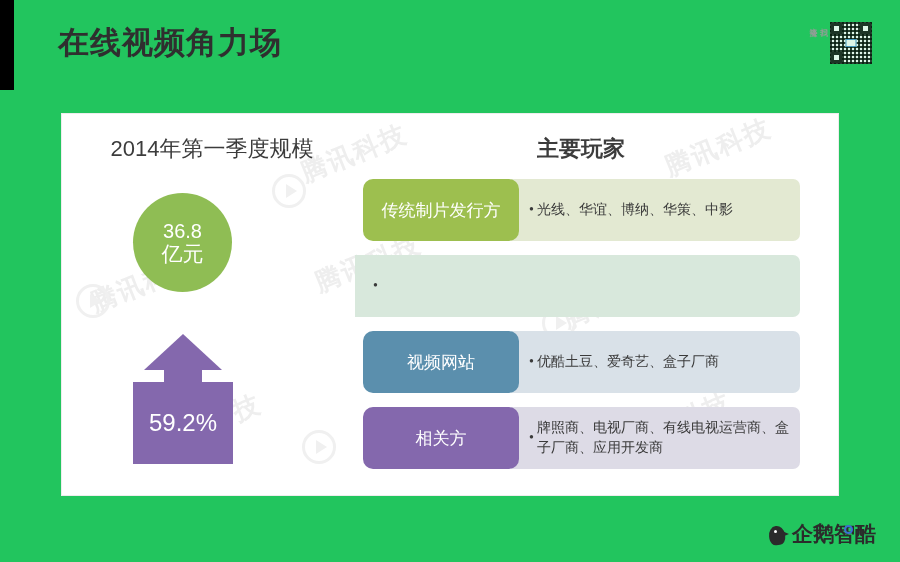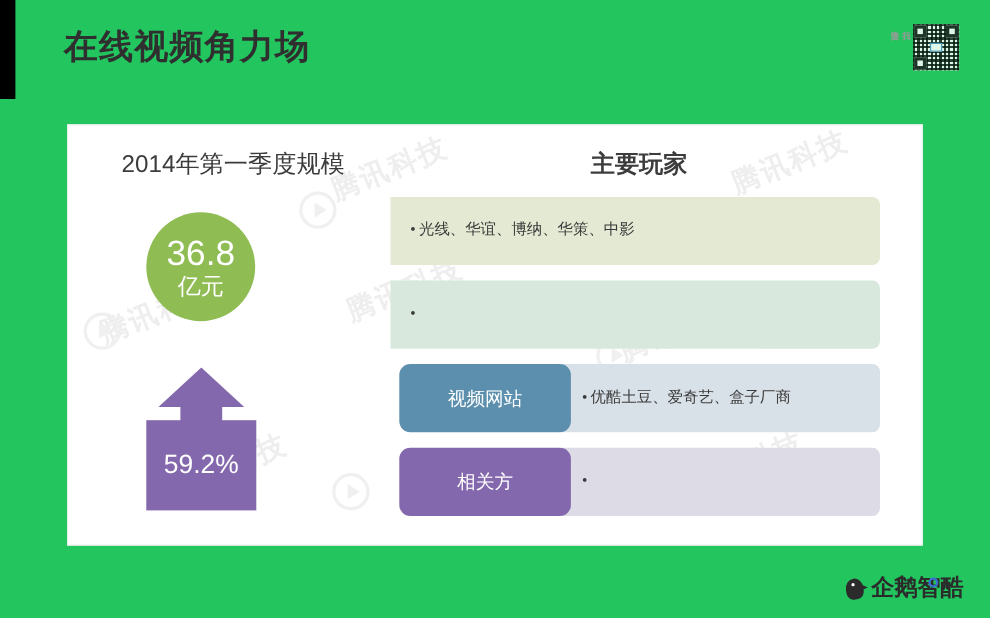--- a/index.html
+++ b/index.html
@@ -173,21 +173,21 @@
     border-radius: 50%;
     background: #8fbd54;
     color: #ffffff;
     display: flex;
     flex-direction: column;
     align-items: center;
     justify-content: center;
     line-height: 1.12;
   }
   .circle-metric .big {
-    font-size: 32px;
+    font-size: 20px;
   }
   .circle-metric .unit {
     font-size: 21px;
   }
   .arrow-metric {
     position: absolute;
     left: 71px;
     top: 220px;
     width: 100px;
     height: 130px;
@@ -378,20 +378,21 @@
         <div class="arrow-body">59.2%</div>
       </div>
     </div>
 
     <div class="right-col">
       <div class="col-head" style="width:calc(100% - 38px); font-weight:bold;">主要玩家</div>
 
       <div class="rows">
 
         <div class="row">
+          <div class="row-badge" style="background:#9dbf4f;">传统制片发行方</div>
           <div class="row-body" style="background:#e3e9d2;">
             <span class="bullet">•</span>
             <span>光线、华谊、博纳、华策、中影</span>
           </div>
         </div>
 
         <div class="row">
           <div class="row-body" style="background:#d8e8dc;">
             <span class="bullet">•</span>
           </div>
@@ -402,20 +403,21 @@
           <div class="row-body" style="background:#d9e1e8;">
             <span class="bullet">•</span>
             <span>优酷土豆、爱奇艺、盒子厂商</span>
           </div>
         </div>
 
         <div class="row">
           <div class="row-badge" style="background:#8468ad;">相关方</div>
           <div class="row-body" style="background:#dddbe6;">
             <span class="bullet">•</span>
+            <span>牌照商、电视厂商、有线电视运营商、盒子厂商、应用开发商</span>
           </div>
         </div>
 
       </div>
     </div>
 
   </div>
 
   <div class="brand">
     <div class="penguin">

